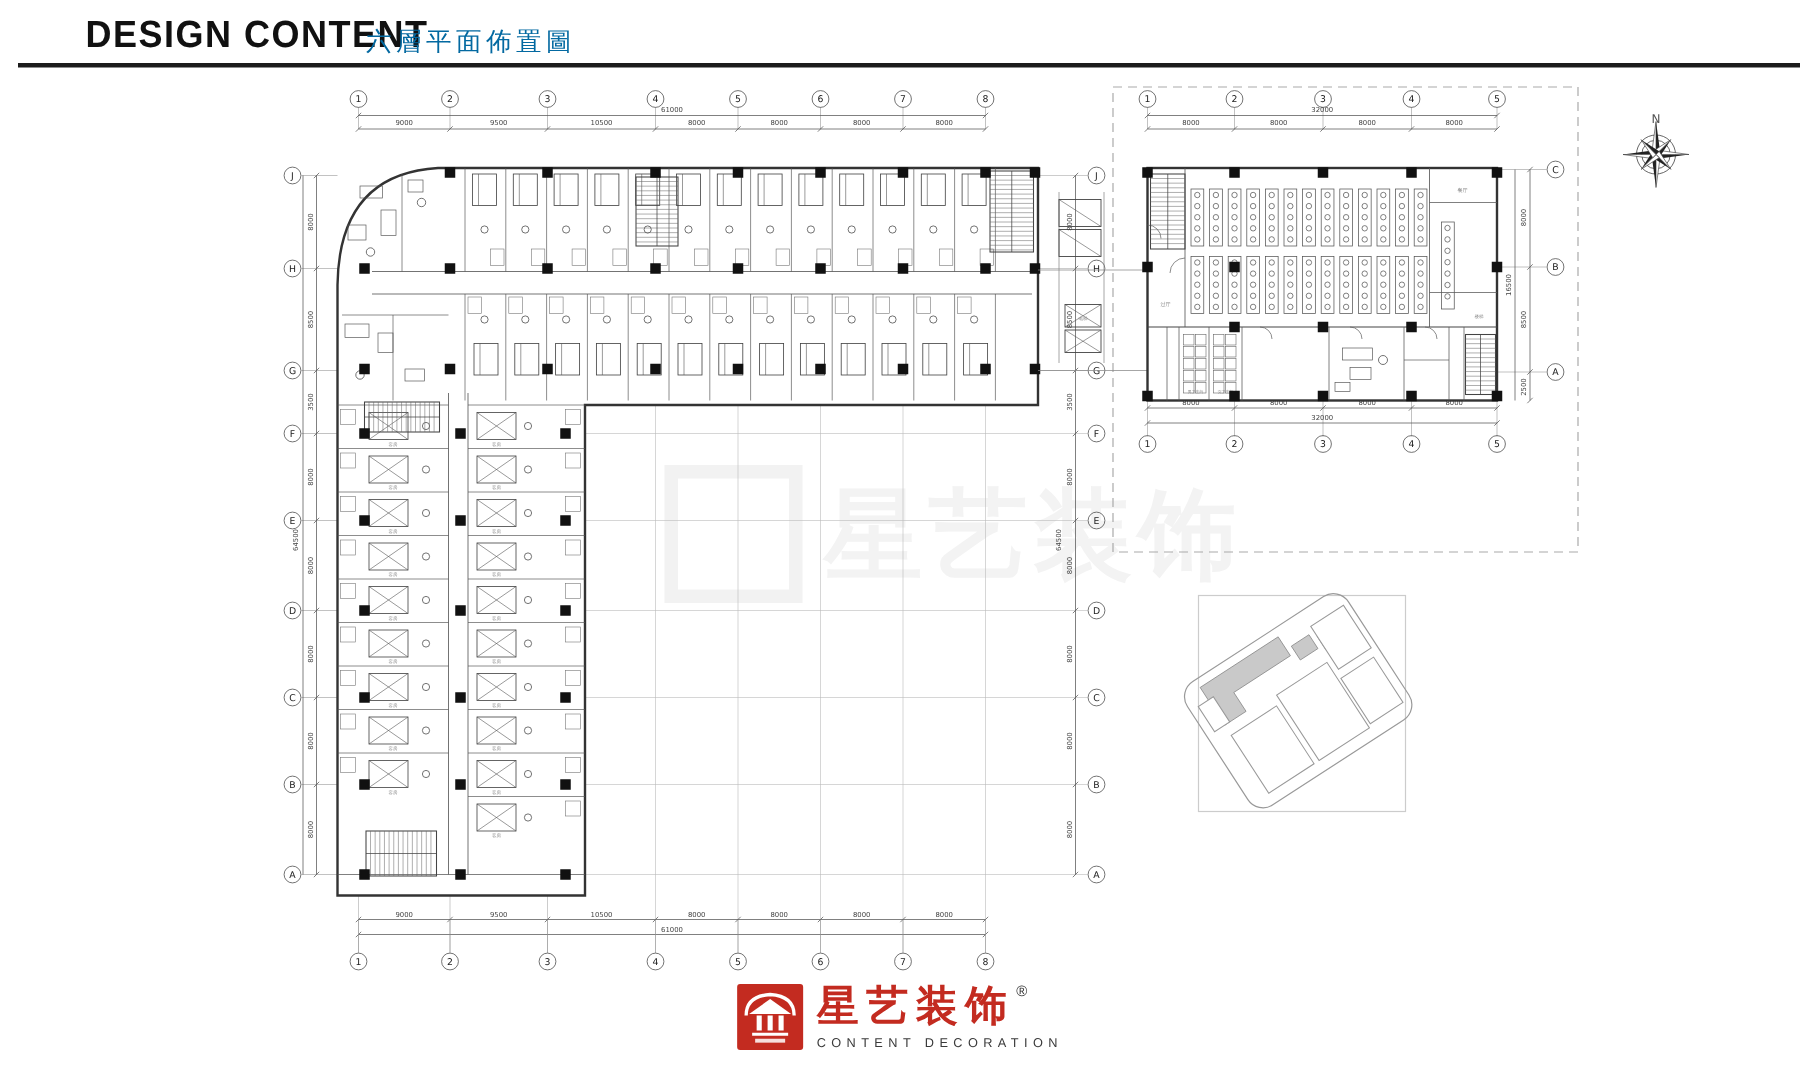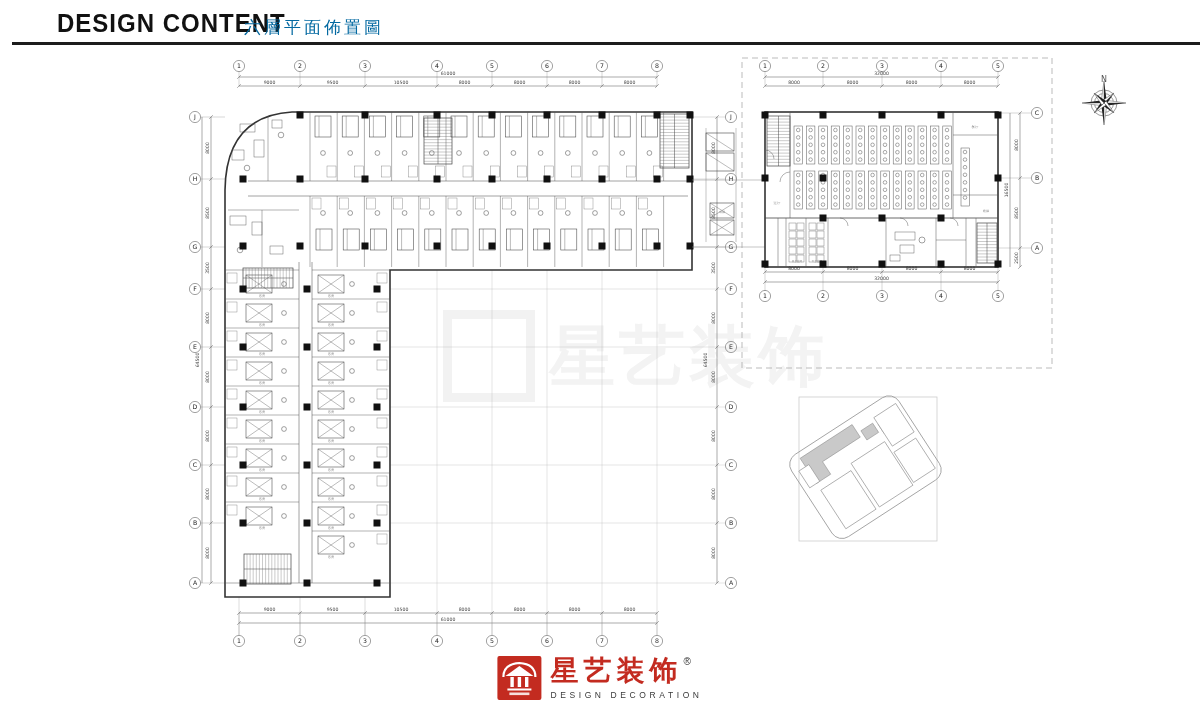--- a/index.html
+++ b/index.html
@@ -1053,17 +1053,17 @@
         <rect x="27.6" y="21" width="3.4" height="10" fill="#fff"></rect>
         <rect x="10" y="32.5" width="24" height="2" fill="#fff"></rect>
         <rect x="12" y="36.5" width="20" height="2.6" fill="#fff" opacity="0.85"></rect>
       </svg>
     </div>
     <div class="logo-texts">
       <div class="logo-cn-row">
         <span class="logo-cn">星艺装饰</span>
         <span class="logo-reg">®</span>
       </div>
-      <span class="logo-en">DESIGN DECORATION</span>
+      <span class="logo-en">CONTENT DECORATION</span>
     </div>
   </div>
 
 </div>
 
 </body></html>

